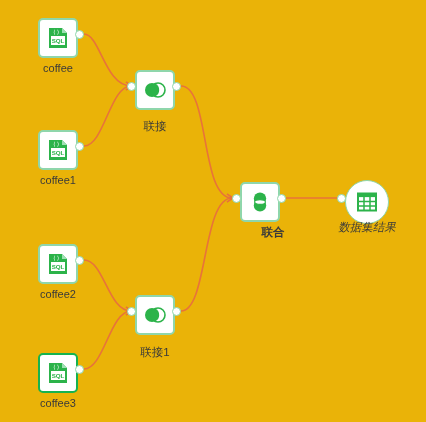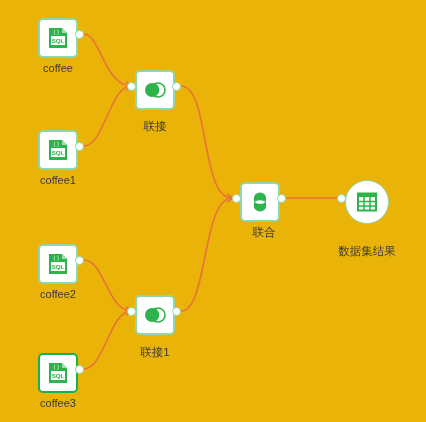--- a/index.html
+++ b/index.html
@@ -157,29 +157,29 @@
       <div class="port" style="left: 126.5px; top: 306.5px;"></div>
       <div class="port" style="left: 171.5px; top: 306.5px;"></div>
       <div class="node" style="left: 240px; top: 182px;">
         <svg class="icon-svg" width="24" height="24" viewBox="0 0 24 24">
           <circle cx="12" cy="8.6" r="6.2" fill="#2cb34a"></circle>
           <circle cx="12" cy="15.4" r="6.2" fill="#2cb34a"></circle>
           <ellipse cx="12" cy="12" rx="5.4" ry="2.4" fill="#ffffff"></ellipse>
           <ellipse cx="12" cy="12" rx="5.4" ry="2.4" fill="none" stroke="#2cb34a" stroke-width="1.1"></ellipse>
         </svg>
       </div>
-      <div class="node-label cjk" style="left: 204px; top: 226px; width: 120px;">联合</div>
+      <div class="node-label cjk" style="left: 213px; top: 226px; width: 120px; font-weight: bold;">联合</div>
       <div class="port" style="left: 231.5px; top: 193.5px;"></div>
       <div class="port" style="left: 276.5px; top: 193.5px;"></div>
       <div class="node round" style="left: 345px; top: 180px;">
         <svg class="icon-svg" width="24" height="24" viewBox="0 0 24 24">
           <rect x="3" y="3.5" width="18" height="17" fill="#ffffff" stroke="#2cb34a" stroke-width="2"></rect>
           <rect x="3" y="3.5" width="18" height="3.6" fill="#2cb34a"></rect>
           <line x1="9" y1="3.5" x2="9" y2="20.5" stroke="#2cb34a" stroke-width="1.5"></line>
           <line x1="15" y1="3.5" x2="15" y2="20.5" stroke="#2cb34a" stroke-width="1.5"></line>
           <line x1="3" y1="11.5" x2="21" y2="11.5" stroke="#2cb34a" stroke-width="1.5"></line>
           <line x1="3" y1="16" x2="21" y2="16" stroke="#2cb34a" stroke-width="1.5"></line>
         </svg>
       </div>
-      <div class="node-label cjk" style="left: 307px; top: 245px; width: 120px;">数据集结果</div>
+      <div class="node-label cjk" style="left: 307px; top: 221px; width: 120px; font-style: italic;">数据集结果</div>
       <div class="port" style="left: 336.5px; top: 193.5px;"></div>
     </div>
 </div>
 
 </body></html>

